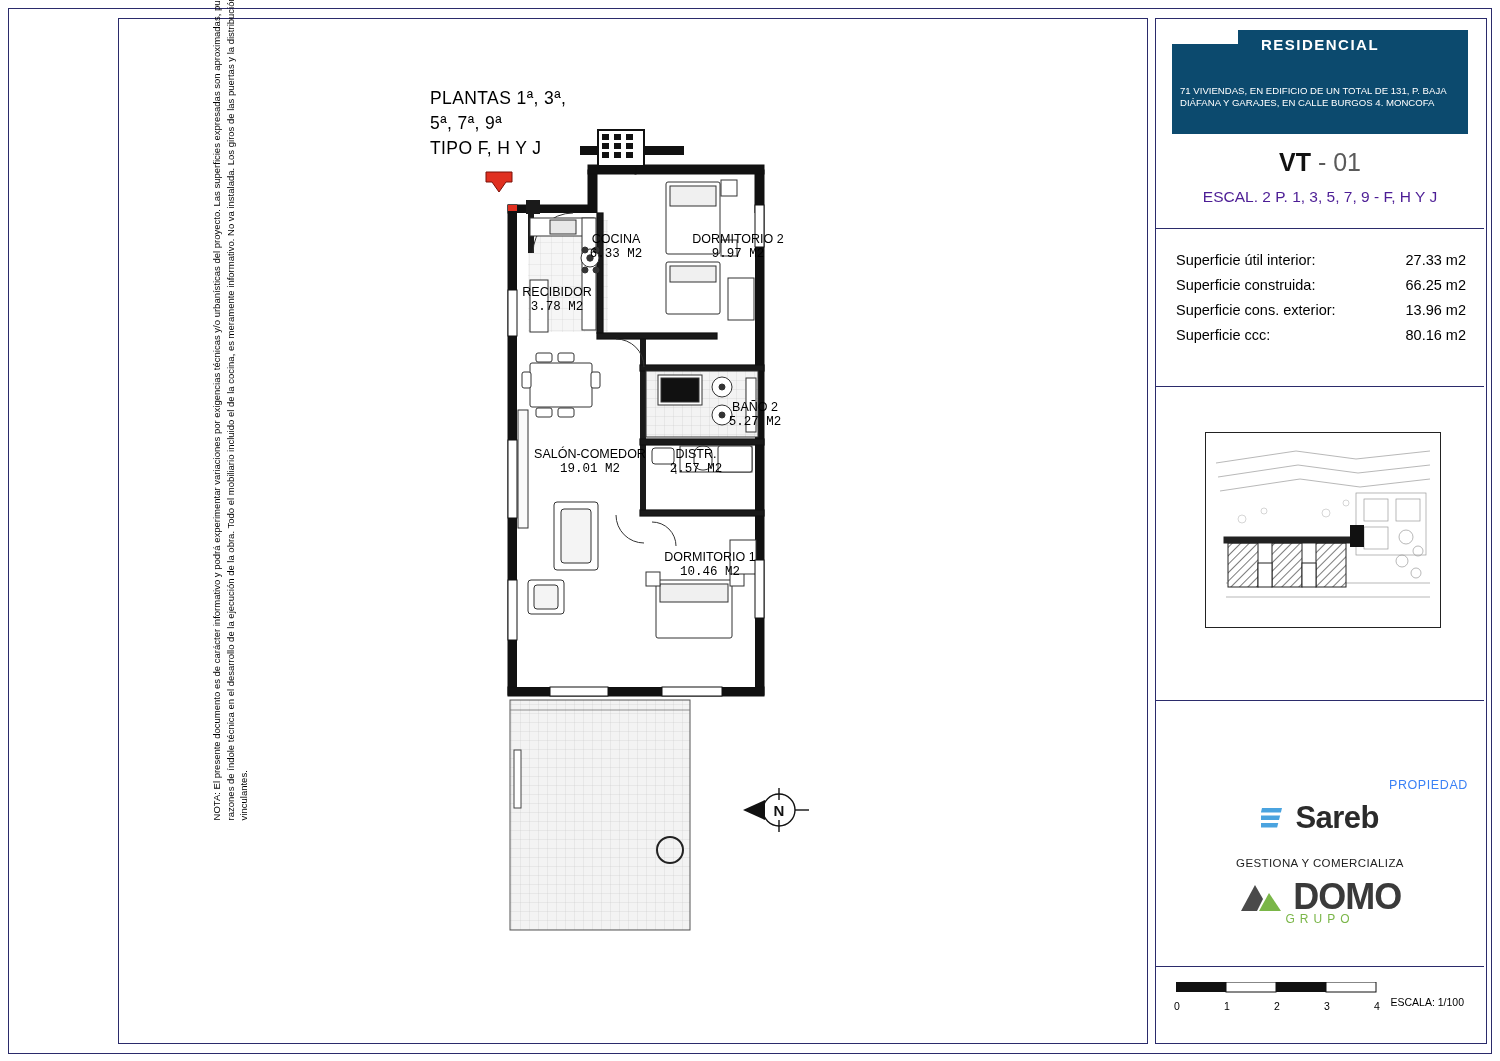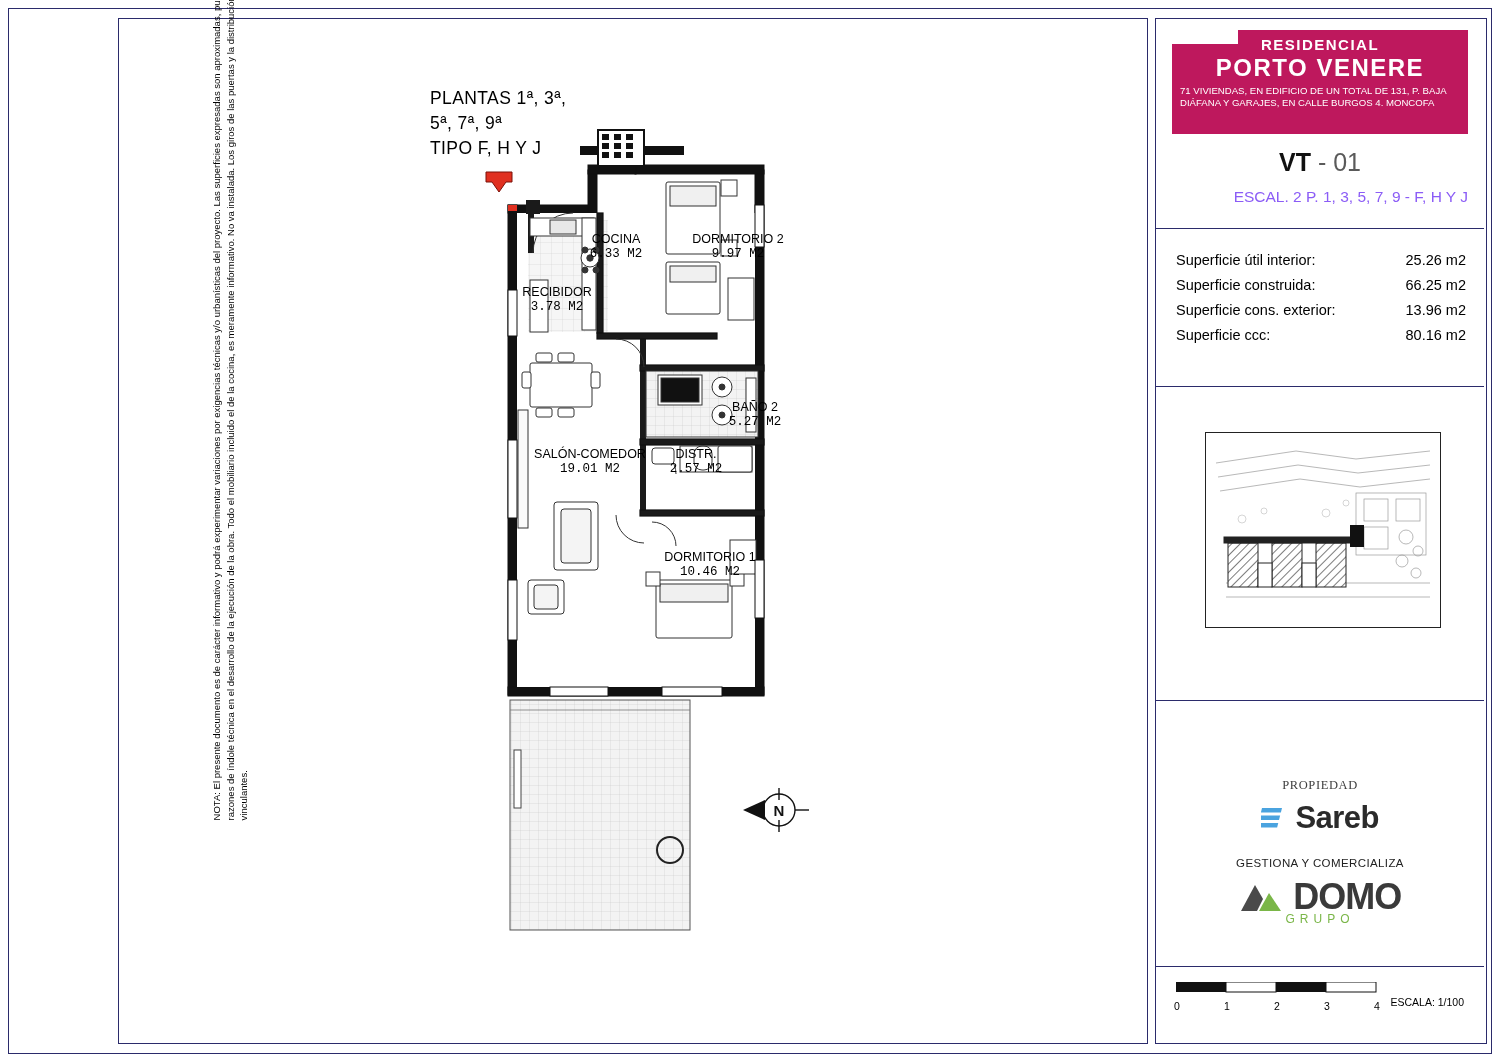--- a/index.html
+++ b/index.html
@@ -25,38 +25,38 @@
   .rlabel{position:absolute;text-align:center;font-size:12.5px;line-height:15px;white-space:nowrap;}
   .rlabel b{font-weight:normal;display:block;}
   .rlabel .nm{font-size:12.5px;}
   .rlabel .ar{font-size:12.5px;font-family:Liberation Mono, monospace;}
 
   
   #plan{position:absolute;left:430px;top:110px;width:430px;height:830px;}
   svg{display:block;}
 
   
-  #tb-black{position:absolute;left:1172px;top:30px;width:296px;height:104px;background:#be185d;color:#fff;}
+  #tb-black{position:absolute;left:1172px;top:30px;width:296px;height:104px;background:#0c4a6e;color:#fff;}
   #tb-black .l1{position:absolute;left:0;right:0;top:6px;text-align:center;font-size:15px;letter-spacing:1.5px;font-weight:bold;}
   #tb-black .l2{position:absolute;left:0;right:0;top:24px;text-align:center;font-size:24px;letter-spacing:1.5px;font-weight:bold;}
   #tb-black .l3{position:absolute;left:8px;right:6px;top:55px;font-size:9.6px;line-height:12.4px;}
   #tb-black .corner{position:absolute;left:0;top:0;width:66px;height:14px;background:#fff;}
 
   #vt-line{position:absolute;left:1172px;top:148px;width:296px;text-align:center;font-size:25px;color:#5a5a5a;}
   #vt-line .vt{color:#111;font-weight:bold;}
-  #escal-line{position:absolute;left:1172px;top:188px;width:296px;text-align:right;font-size:15.5px;color:#8b5cf6;}
+  #escal-line{position:absolute;left:1172px;top:188px;width:296px;text-align:center;font-size:15.5px;color:#4c1d95;}
 
   #sup-table{position:absolute;left:1176px;top:248px;width:290px;font-size:14.5px;line-height:25px;}
   #sup-table .row{display:flex;justify-content:space-between;}
   #sup-table .row .k{white-space:nowrap;}
   #sup-table .row .v{white-space:nowrap;}
 
   #key-plan{position:absolute;left:1205px;top:432px;width:234px;height:194px;border:1px solid #222;background:#fff;overflow:hidden;}
 
-  #prop-label{position:absolute;left:1172px;top:778px;width:296px;text-align:center;font-size:12.5px;letter-spacing:.6px;color:#404040;font-family:Liberation Serif, serif;}
+  #prop-label{position:absolute;left:1172px;top:778px;width:296px;text-align:right;font-size:12.5px;letter-spacing:.6px;color:#3b82f6;}
   #sareb{position:absolute;left:1172px;top:800px;width:296px;text-align:center;}
   #sareb .word{font-size:31px;font-weight:bold;color:#2b2b2b;letter-spacing:-.5px;vertical-align:middle;}
   #gestiona{position:absolute;left:1172px;top:857px;width:296px;text-align:center;font-size:11.5px;letter-spacing:.4px;color:#222;}
   #domo{position:absolute;left:1172px;top:876px;width:296px;text-align:center;}
   #domo .word{font-size:36px;font-weight:bold;color:#3a3a3a;letter-spacing:-1px;vertical-align:middle;}
   #domo .sub{font-size:12px;color:#7ab648;letter-spacing:5px;margin-top:-6px;}
 
   #scalebar{position:absolute;left:1172px;top:978px;width:296px;}
   #scale-text{position:absolute;right:4px;top:18px;font-size:10.5px;}
   .sb-nums{position:absolute;left:0;top:22px;width:296px;font-size:10.5px;}
@@ -287,37 +287,36 @@
       <line x1="44" y1="8" x2="44" y2="20" stroke="#111" stroke-width="1.4"></line>
       <line x1="44" y1="40" x2="44" y2="52" stroke="#111" stroke-width="1.4"></line>
       <line x1="60" y1="30" x2="74" y2="30" stroke="#111" stroke-width="1.4"></line>
       <text x="44" y="36" font-size="15" font-family="Liberation Sans, sans-serif" font-weight="bold" text-anchor="middle" fill="#111">N</text>
     </svg>
   </div>
 
   <div id="tb-black">
     <div class="corner"></div>
     <div class="l1">RESIDENCIAL</div>
-    <div class="l2">PORTO VENERE</div>
     <div class="l3">71 VIVIENDAS,  EN EDIFICIO DE UN TOTAL DE 131, P. BAJA DIÁFANA Y GARAJES, EN CALLE BURGOS 4. MONCOFA</div>
   </div>
 
   <div id="vt-line">
     <span class="vt">VT</span>
     <span>-</span>
     <span>01</span>
   </div>
   <div id="escal-line">ESCAL. 2 P. 1, 3, 5, 7, 9 - F, H Y J</div>
 
   <div class="divider" style="top:228px;"></div>
 
   <div id="sup-table">
     <div class="row">
       <span class="k">Superficie útil interior:</span>
-      <span class="v">25.26 m2</span>
+      <span class="v">27.33 m2</span>
     </div>
     <div class="row">
       <span class="k">Superficie construida:</span>
       <span class="v">66.25 m2</span>
     </div>
     <div class="row">
       <span class="k">Superficie cons. exterior:</span>
       <span class="v">13.96 m2</span>
     </div>
     <div class="row">

